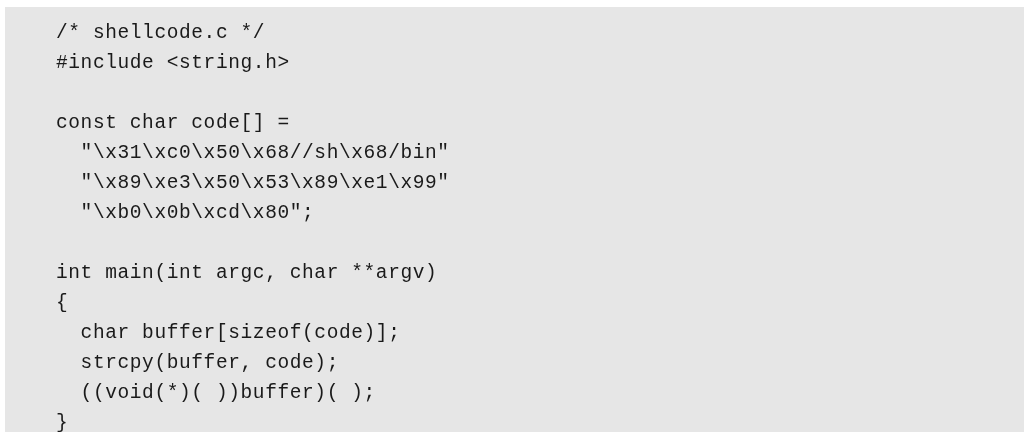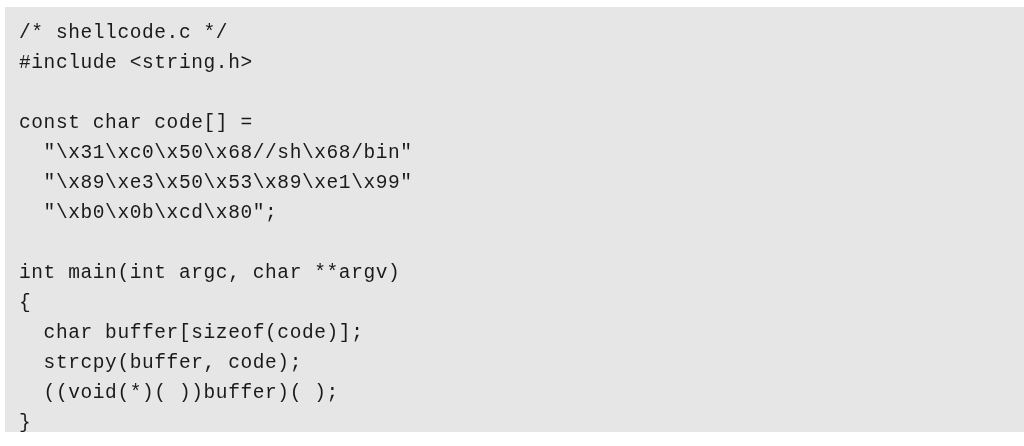--- a/index.html
+++ b/index.html
@@ -39,20 +39,21 @@
     line-height: 30px;
     color: #1a1a1a;
     letter-spacing: 0.6px;
     white-space: pre;
     font-weight: 400;
   }
   .code-line {
     display: block;
     height: 30px;
     white-space: pre;
+    margin-left: 37px;
   }
   .code-line.blank {
     
   }
 </style>
 </head>
 <body>
 
 <div id="screenshot" style="background: rgb(255, 255, 255);">
   <div id="code-panel" style="background: rgb(230, 230, 230);">

